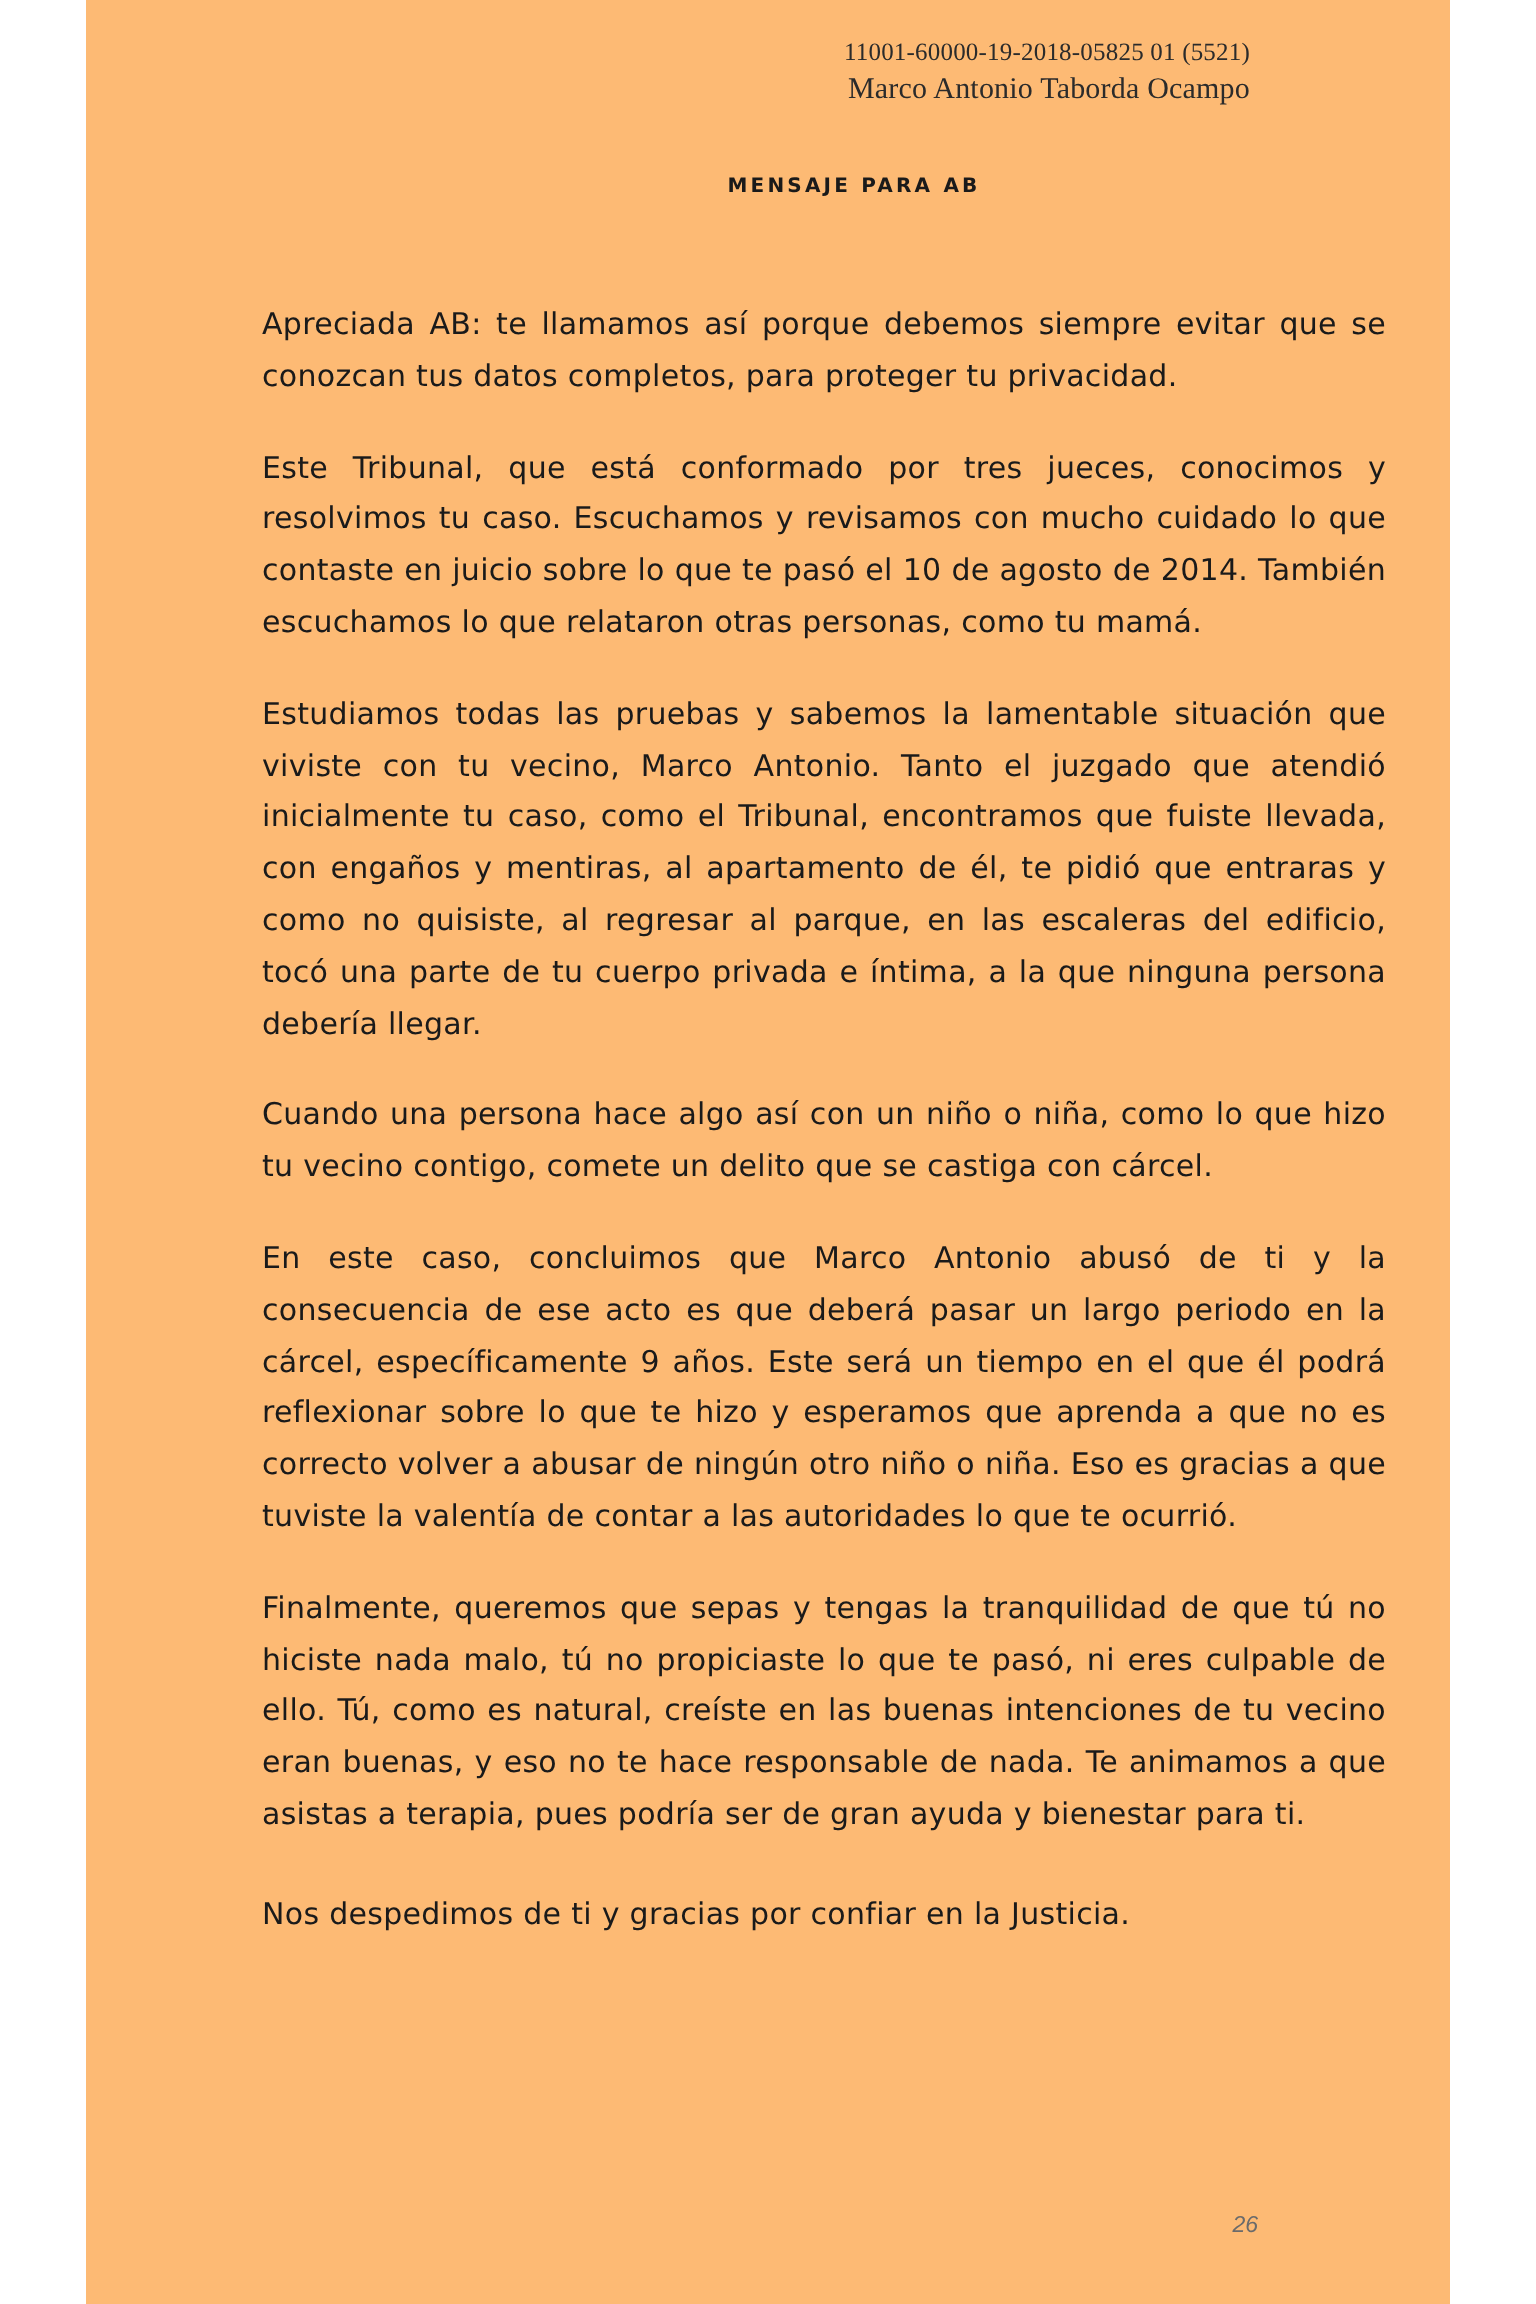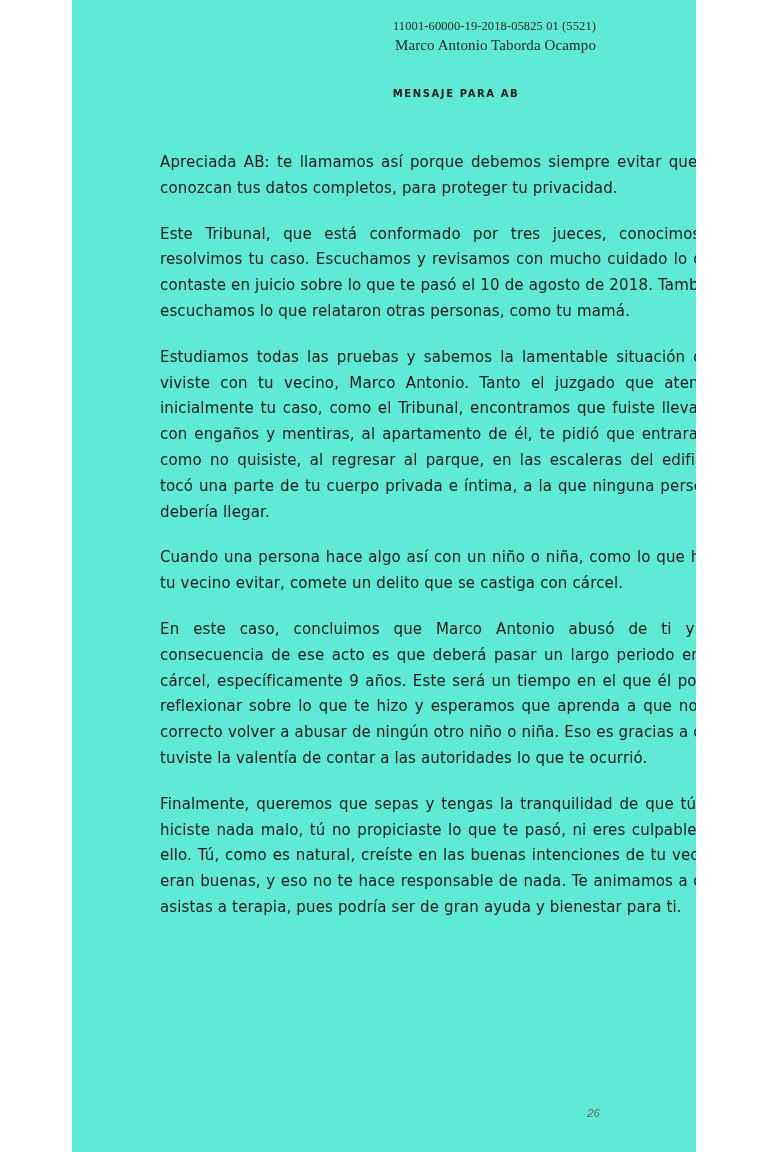--- a/index.html
+++ b/index.html
@@ -4,24 +4,24 @@
 <title>Mensaje para AB</title>
 <style>
   html, body {
     margin: 0;
     padding: 0;
     background: #ffffff;
   }
 
   .page {
     position: relative;
-    width: 624px;
+    width: 682px;
     height: 1152px;
     margin: 0 auto;
-    background: #5eead4;
+    background: #fdba74;
     overflow: hidden;
     box-sizing: border-box;
   }
 
   
   .doc-header {
     position: absolute;
     top: 18px;
     right: 100px;
     text-align: right;
@@ -103,22 +103,23 @@
 
   <div class="doc-header">
     <span class="hdr-line hdr-case">11001-60000-19-2018-05825 01 (5521)</span>
     <span class="hdr-line hdr-name">Marco Antonio Taborda Ocampo</span>
   </div>
 
   <div class="doc-title">MENSAJE PARA AB</div>
 
   <div class="doc-body">
     <p class="para">Apreciada AB: te llamamos así porque debemos siempre evitar que se conozcan tus datos completos, para proteger tu privacidad.</p>
-    <p class="para">Este Tribunal, que está conformado por tres jueces, conocimos y resolvimos tu caso. Escuchamos y revisamos con mucho cuidado lo que contaste en juicio sobre lo que te pasó el 10 de agosto de 2018. También escuchamos lo que relataron otras personas, como tu mamá.</p>
+    <p class="para">Este Tribunal, que está conformado por tres jueces, conocimos y resolvimos tu caso. Escuchamos y revisamos con mucho cuidado lo que contaste en juicio sobre lo que te pasó el 10 de agosto de 2014. También escuchamos lo que relataron otras personas, como tu mamá.</p>
     <p class="para">Estudiamos todas las pruebas y sabemos la lamentable situación que viviste con tu vecino, Marco Antonio. Tanto el juzgado que atendió inicialmente tu caso, como el Tribunal, encontramos que fuiste llevada, con engaños y mentiras, al apartamento de él, te pidió que entraras y como no quisiste, al regresar al parque, en las escaleras del edificio, tocó una parte de tu cuerpo privada e íntima, a la que ninguna persona debería llegar.</p>
-    <p class="para">Cuando una persona hace algo así con un niño o niña, como lo que hizo tu vecino evitar, comete un delito que se castiga con cárcel.</p>
+    <p class="para">Cuando una persona hace algo así con un niño o niña, como lo que hizo tu vecino contigo, comete un delito que se castiga con cárcel.</p>
     <p class="para">En este caso, concluimos que Marco Antonio abusó de ti y la consecuencia de ese acto es que deberá pasar un largo periodo en la cárcel, específicamente 9 años. Este será un tiempo en el que él podrá reflexionar sobre lo que te hizo y esperamos que aprenda a que no es correcto volver a abusar de ningún otro niño o niña. Eso es gracias a que tuviste la valentía de contar a las autoridades lo que te ocurrió.</p>
     <p class="para gap-lg">Finalmente, queremos que sepas y tengas la tranquilidad de que tú no hiciste nada malo, tú no propiciaste lo que te pasó, ni eres culpable de ello. Tú, como es natural, creíste en las buenas intenciones de tu vecino eran buenas, y eso no te hace responsable de nada. Te animamos a que asistas a terapia, pues podría ser de gran ayuda y bienestar para ti.</p>
+    <p class="para gap-lg">Nos despedimos de ti y gracias por confiar en la Justicia.</p>
   </div>
 
   <div class="page-number">26</div>
 
 </div>
 
 </body></html>

